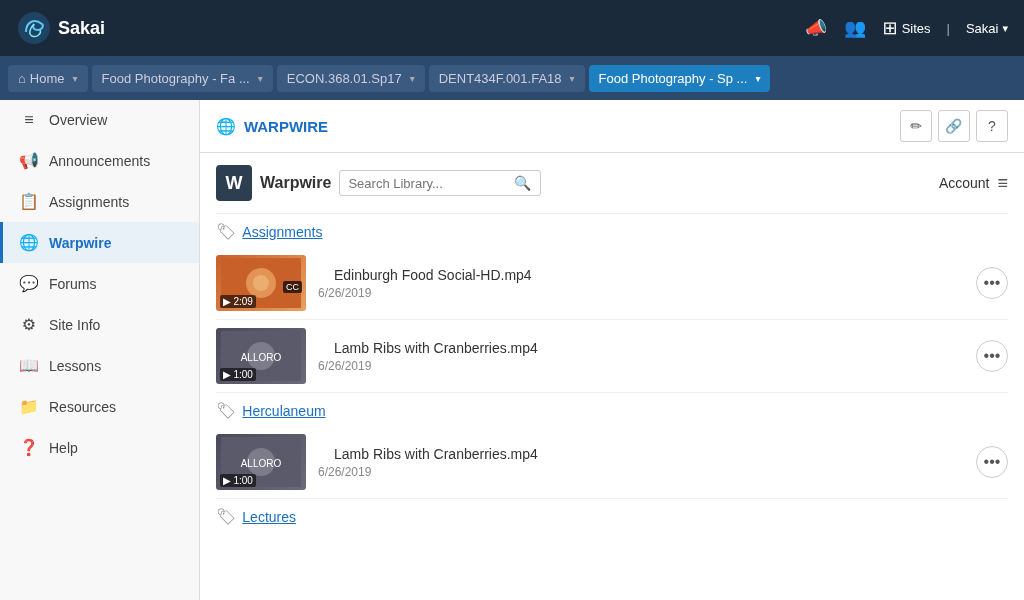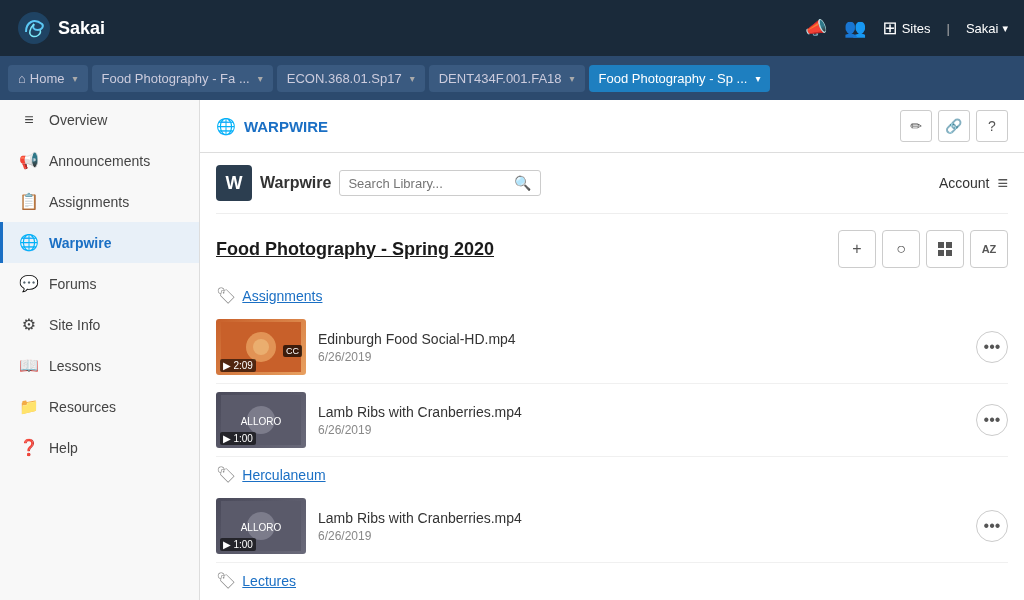--- a/index.html
+++ b/index.html
@@ -204,21 +204,21 @@
       display: flex; align-items: center; gap: 2px;
       background: rgba(0,0,0,0.6);
       color: white; font-size: 10px; padding: 1px 3px; border-radius: 2px; margin-top: 19px;
     }
     .video-thumb .cc-badge {
       position: absolute; bottom: 18px; right: 4px;
       background: rgba(0,0,0,0.7); color: white;
       font-size: 9px; padding: 1px 3px; border-radius: 2px;
     }
     .video-info { flex: 1; }
-    .video-title { font-size: 14px; color: #333; font-weight: 500; }
+    .video-title { font-size: 14px; color: #333; font-weight: 500; margin-left: 16px; }
     .video-date { font-size: 12px; color: #888; margin-top: 3px; }
     .video-more-btn {
       width: 32px; height: 32px;
       border: 1px solid #ccc; border-radius: 50%;
       background: white;
       cursor: pointer;
       display: flex; align-items: center; justify-content: center;
       font-size: 16px; color: #555;
     }
 
@@ -346,36 +346,20 @@
             <input type="text" placeholder="Search Library..." style="">
             <span class="search-icon">🔍</span>
           </div>
         </div>
         <div class="warpwire-right">
           <span class="account-label">Account</span>
           <span class="menu-icon">≡</span>
         </div>
       </div>
 
-      <div class="library-title-row">
-        <span class="library-title">Food Photography - Spring 2020</span>
-        <div class="library-actions">
-          <button class="lib-btn">+</button>
-          <button class="lib-btn">○</button>
-          <button class="lib-btn">
-            <svg width="16" height="16" viewBox="0 0 16 16">
-                <rect x="1" y="1" width="6" height="6" fill="#555"></rect>
-                <rect x="9" y="1" width="6" height="6" fill="#555"></rect>
-                <rect x="1" y="9" width="6" height="6" fill="#555"></rect>
-                <rect x="9" y="9" width="6" height="6" fill="#555"></rect>
-              </svg>
-          </button>
-          <button class="lib-btn" style="font-size:11px;font-weight:bold;">AZ</button>
-        </div>
-      </div>
 
       <div id="collections-container">
           <div class="tag-row">
     <span class="tag-icon">🏷</span>
     <span class="tag-label">Assignments</span>
   </div>
           <div class="video-item">
       <div class="video-thumb thumb-orange">
         <svg width="80" height="50" viewBox="0 0 80 50">
         <rect width="80" height="50" fill="#c8602a"></rect>

